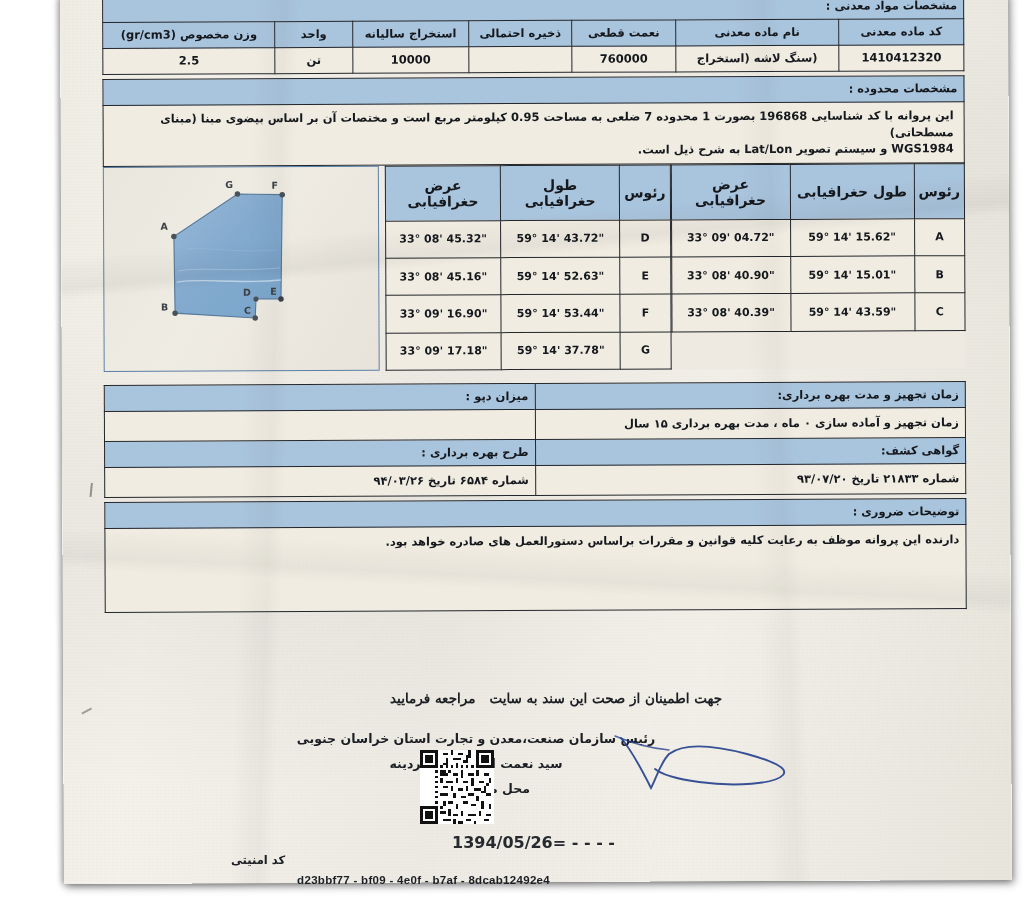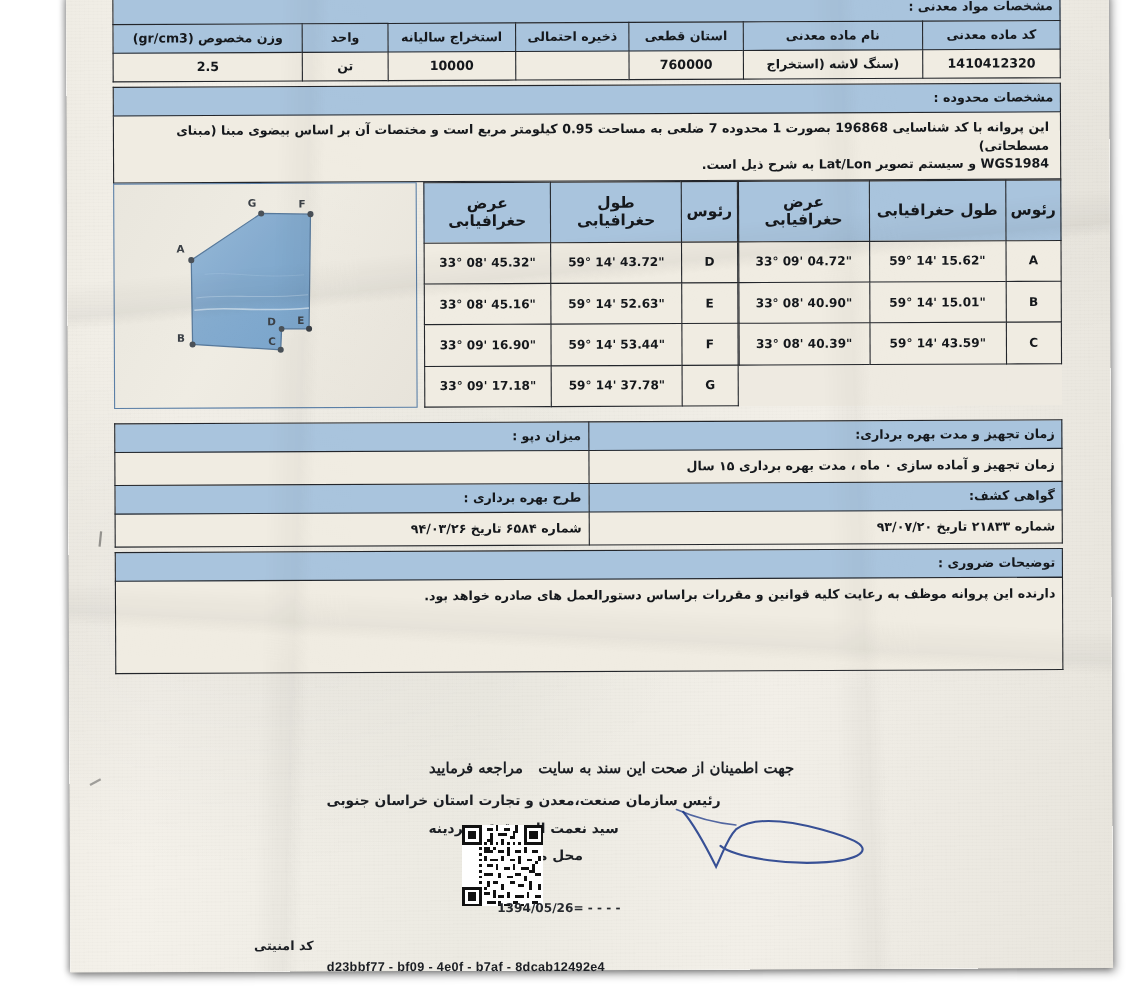--- a/index.html
+++ b/index.html
@@ -111,38 +111,38 @@
     direction: rtl; color: #1b1e23;
   }
   #urlline {
     display: flex; align-items: baseline; justify-content: center;
     gap: 14px; font-size: 13.5px; font-weight: bold;
     font-family: "DejaVu Serif", serif;
     margin-left: 40px;
   }
   #urlline .url { font-family: "DejaVu Serif", serif; direction: ltr; font-size: 14.5px; }
   #signblock {
-    margin-top: 8px; text-align: center; font-size: 12.5px;
+    margin-top: 20px; text-align: center; font-size: 12.5px;
     font-weight: bold; line-height: 2.0; margin-right: 120px;
   }
   #signature {
     position: absolute; left: 545px; top: 42px;
     width: 250px; height: 62px; pointer-events: none;
   }
   
   #qrblock { position: absolute; left: 68px; top: 60px; width: 420px; }
   #qr { width: 74px; height: 74px; margin-left: auto; margin-right: 56px; }
   #hashline {
     margin-top: 6px; display: flex; align-items: center; gap: 12px;
     font-size: 11.5px; font-weight: bold; direction: rtl;
   }
   #hashline .hash { direction: ltr; font-family: Liberation Sans, sans-serif; letter-spacing: 0.3px; margin-top: 40px; }
   #dateline {
-    position: absolute; left: 390px; top: 129px;
-    font-size: 11px; font-weight: bold; direction: ltr; color: #26292e;
+    position: absolute; left: 390px; top: 143px;
+    font-size: 16px; font-weight: bold; direction: ltr; color: #26292e;
   }
   
   #pencil1 { position: absolute; left: 28px; top: 487px; width: 2px; height: 14px; background: rgba(40,40,40,0.45); transform: rotate(6deg); }
   #pencil2 { position: absolute; left: 18px; top: 714px; width: 11px; height: 2px; background: rgba(40,40,40,0.40); transform: rotate(-28deg); }
 </style>
 </head>
 <body>
 
 <div id="desk">
 
@@ -161,21 +161,21 @@
             <col style="width:9%">
             <col style="width:20%">
         </colgroup>
         <tbody>
             <tr>
           <td class="secbar" colspan="7">مشخصات مواد معدنی :</td>
         </tr>
         <tr>
           <td class="hdr ctr">کد ماده معدنی</td>
           <td class="hdr ctr">نام ماده معدنی</td>
-          <td class="hdr ctr">استان قطعی</td>
+          <td class="hdr ctr">نعمت قطعی</td>
           <td class="hdr ctr">ذخیره احتمالی</td>
           <td class="hdr ctr">استخراج سالیانه</td>
           <td class="hdr ctr">واحد</td>
           <td class="hdr ctr">وزن مخصوص (gr/cm3)</td>
         </tr>
         <tr>
           <td class="cell ctr num">1410412320</td>
           <td class="cell ctr">(سنگ لاشه (استخراج</td>
           <td class="cell ctr num">760000</td>
           <td class="cell ctr num"></td>

